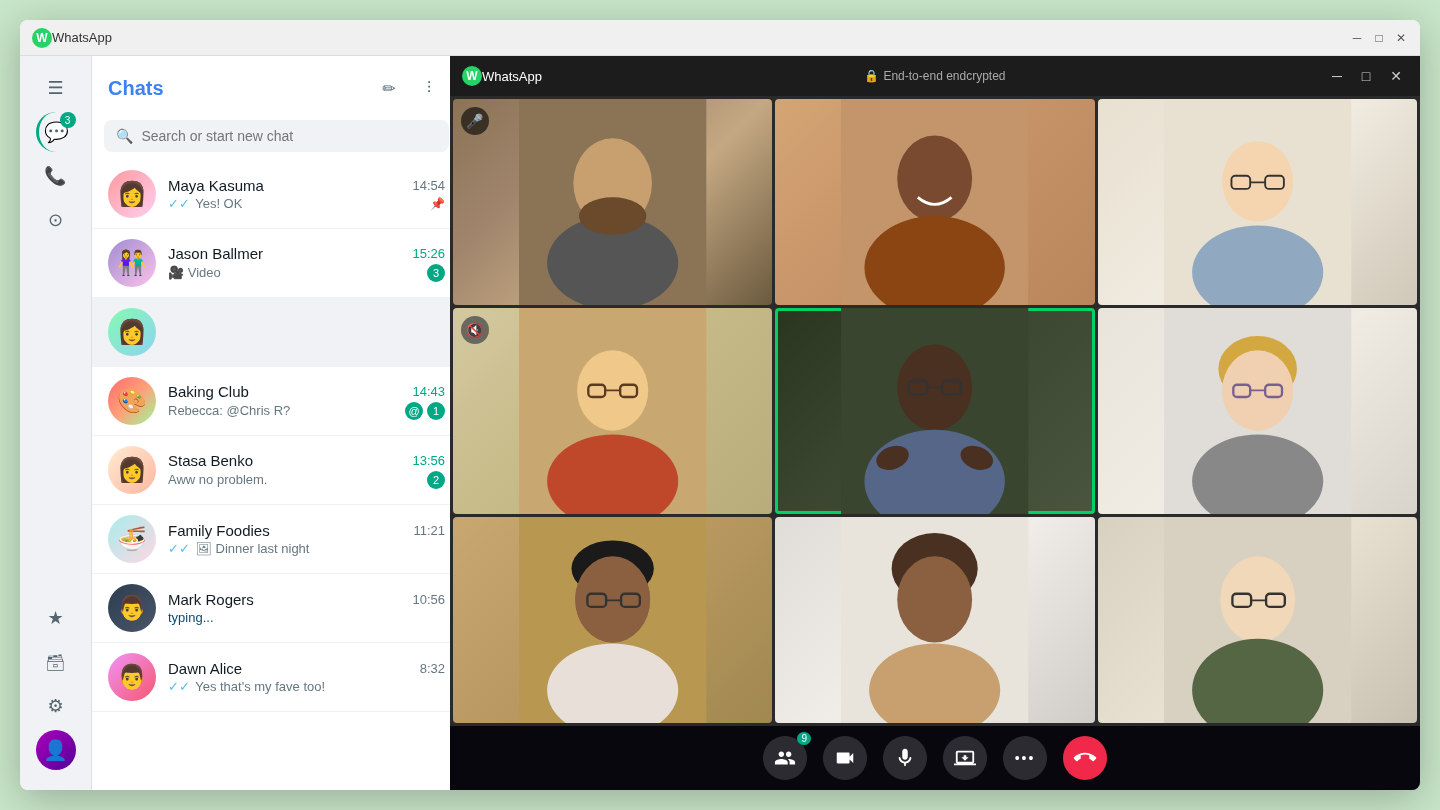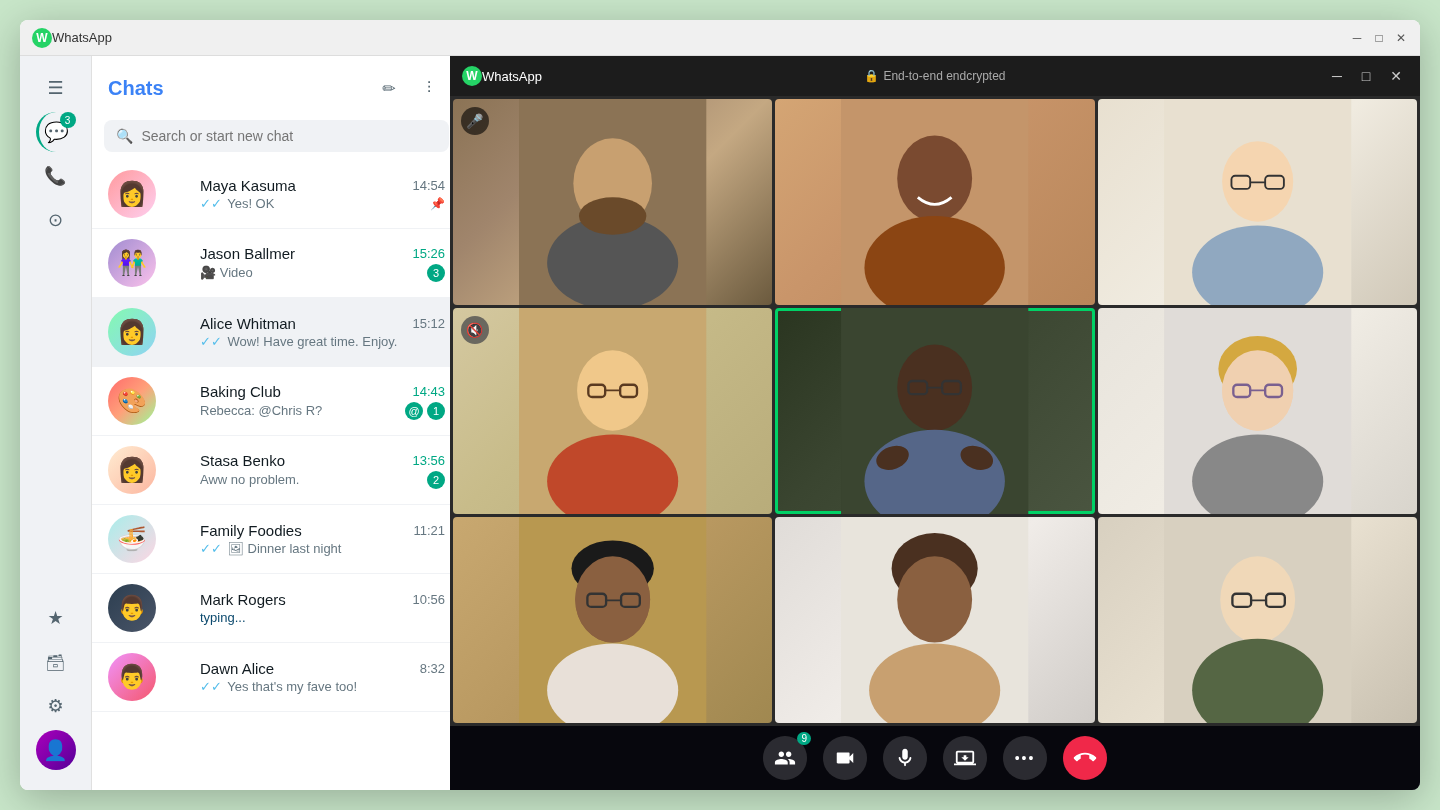--- a/index.html
+++ b/index.html
@@ -201,21 +201,20 @@
       width: 48px;
       height: 48px;
       border-radius: 50%;
       flex-shrink: 0;
       overflow: hidden;
       background: #ddd;
     }
     .chat-info {
       flex: 1;
       min-width: 0;
-      margin-left: 32px;
     }
     .chat-name-row {
       display: flex;
       justify-content: space-between;
       align-items: center;
       margin-bottom: 2px;
     }
     .chat-name {
       font-size: 15px;
       font-weight: 500;
@@ -508,29 +507,20 @@
               <span class="chat-preview">🎥 Video</span>
               <div class="chat-badges">
                 <span class="unread-badge">3</span>
               </div>
             </div>
           </div>
         </div>
 
         <div class="chat-item active">
           <div class="chat-avatar" style="display:flex;align-items:center;justify-content:center;font-size:24px;background:linear-gradient(135deg,#84fab0,#8fd3f4);">👩</div>
-          <div class="chat-info">
-            <div class="chat-name-row">
-              <span class="chat-name">Alice Whitman</span>
-              <span class="chat-time">15:12</span>
-            </div>
-            <div class="chat-preview-row">
-              <span class="chat-preview"><span class="double-tick">✓✓</span> Wow! Have great time. Enjoy.</span>
-            </div>
-          </div>
         </div>
 
         <div class="chat-item">
           <div class="chat-avatar" style="display:flex;align-items:center;justify-content:center;font-size:24px;background:linear-gradient(135deg,#ff6b6b,#ffa07a,#98fb98);">🎨</div>
           <div class="chat-info">
             <div class="chat-name-row">
               <span class="chat-name">Baking Club</span>
               <span class="chat-time unread">14:43</span>
             </div>
             <div class="chat-preview-row">

